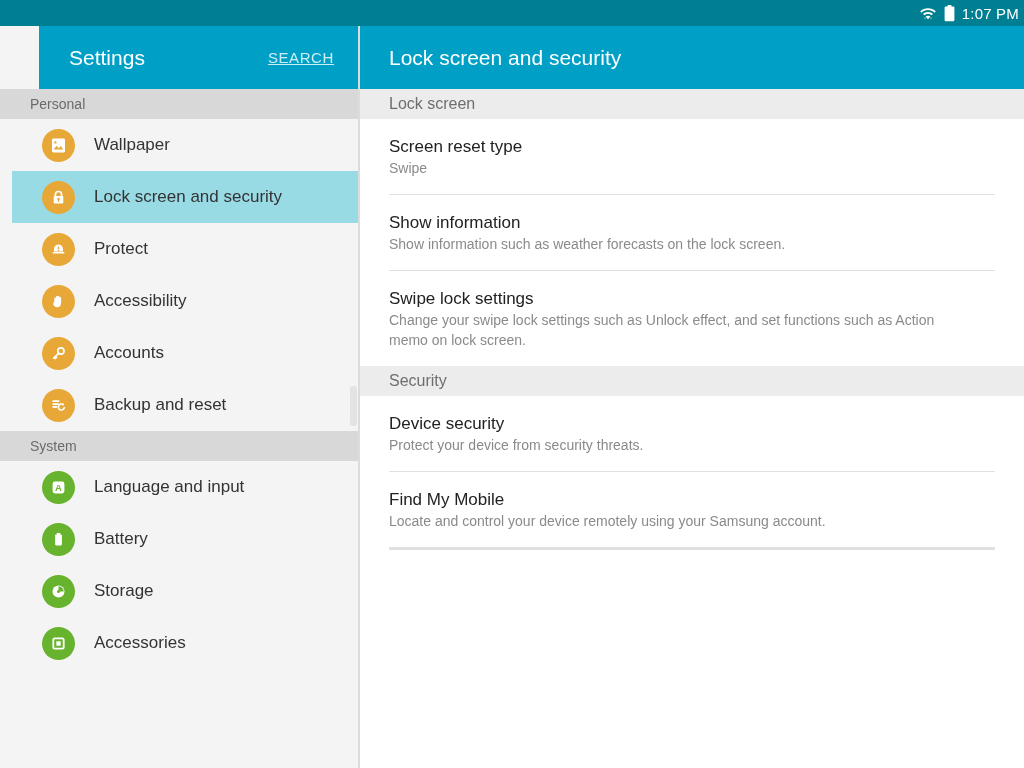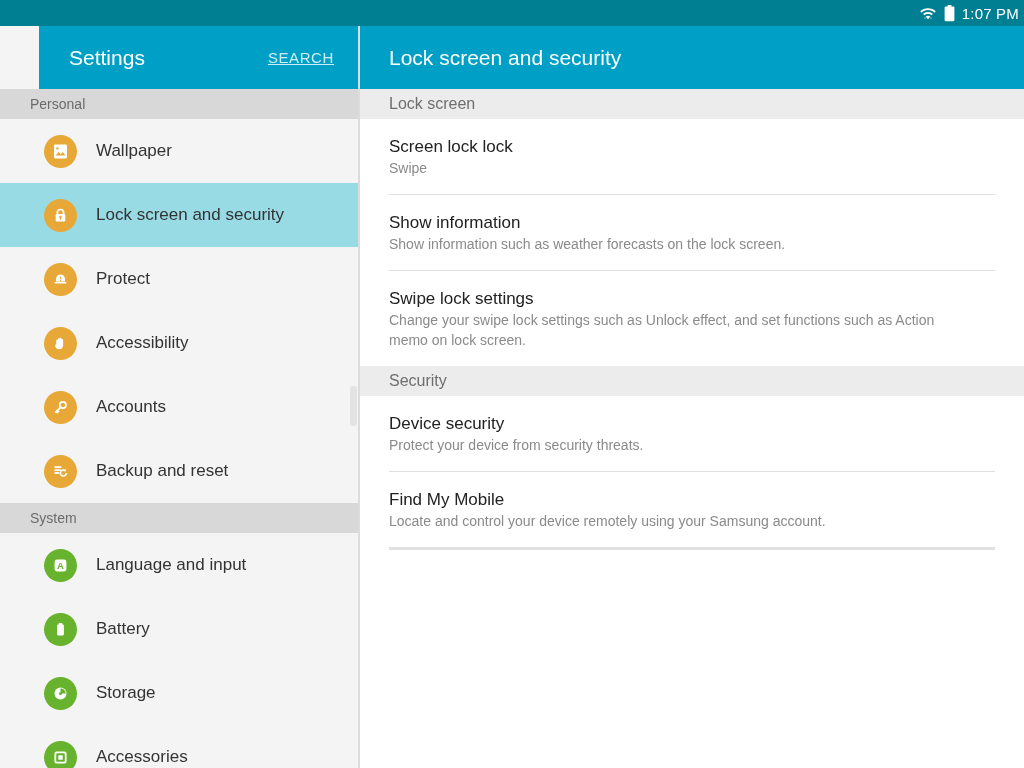--- a/index.html
+++ b/index.html
@@ -29,22 +29,22 @@
   }
   .sidebar-title{ color:#ffffff; font-size:21px; }
   .search-btn{ color:#cdeef7; font-size:15px; letter-spacing:.6px;text-decoration:underline; }
 
   .section-head{
     height:30px; background:#d8d8d8; display:flex; align-items:center;
     padding-left:30px; color:#6b6b6b; font-size:14px;
   }
 
   .nav-item{
-    height:64px; display:flex; align-items:center; padding-left:44px;
-    gap:19px; background:#f4f4f4;
+    height:52px; display:flex; align-items:center; padding-left:30px;
+    gap:19px; background:#f4f4f4;margin-left:12px;
   }
   .nav-item.selected{ background:#99dbe5; }
   .nav-label{ font-size:17px; color:#333333; }
 
   .circ{
     width:33px; height:33px; border-radius:50%;
     display:flex; align-items:center; justify-content:center; flex:0 0 33px;
   }
   .circ.orange{ background:#e8a838; }
   .circ.green{ background:#67b32e; }
@@ -245,21 +245,21 @@
 <div class="panel">
 
   <div class="panel-header">
     <span class="panel-title">Lock screen and security</span>
   </div>
 
   <div class="panel-section-head">Lock screen</div>
 
   <div class="row">
     <div class="row-text">
-      <div class="row-title">Screen lock lock</div>
+      <div class="row-title">Screen reset type</div>
       <div class="row-sub">Swipe</div>
     </div>
   </div>
   <div class="row-divider"></div>
 
   <div class="row">
     <div class="row-text">
       <div class="row-title">Show information</div>
       <div class="row-sub">Show information such as weather forecasts on the lock screen.</div>
     </div>

